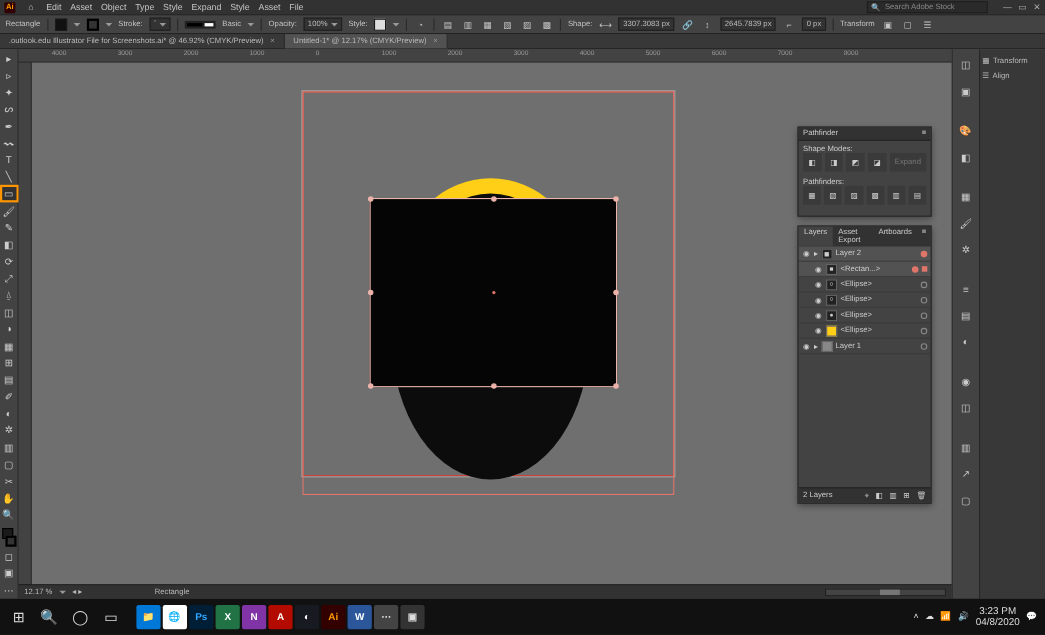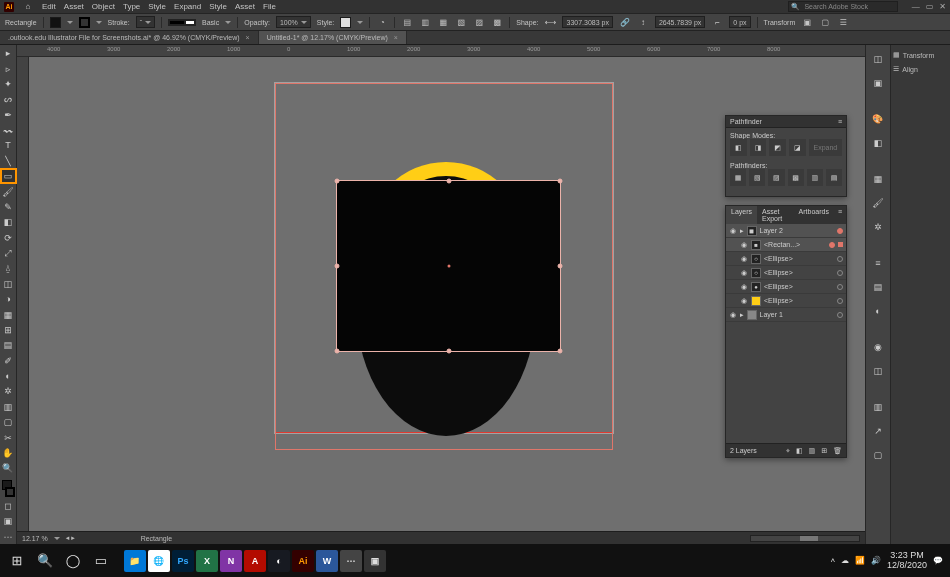--- a/index.html
+++ b/index.html
@@ -437,17 +437,17 @@
   <div class="tb-app" style="background:#2b579a;color:#fff">W</div>
   <div class="tb-app" style="background:#444">⋯</div>
   <div class="tb-app" style="background:#333">▣</div>
   <div class="tray">
     <span>˄</span>
     <span>☁</span>
     <span>📶</span>
     <span>🔊</span>
     <div class="clock">
       <div>3:23 PM</div>
-      <div>12/8/2020</div>
+      <div>04/8/2020</div>
     </div>
     <span>💬</span>
   </div>
 </div>
 
 </body></html>

